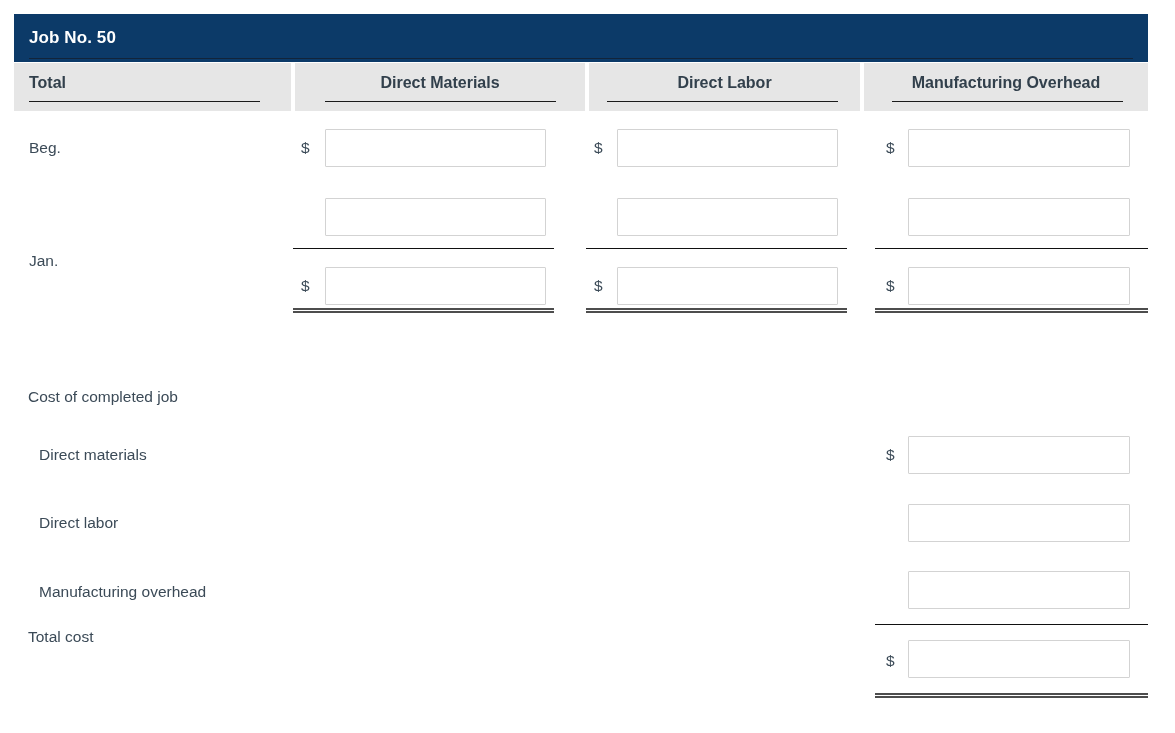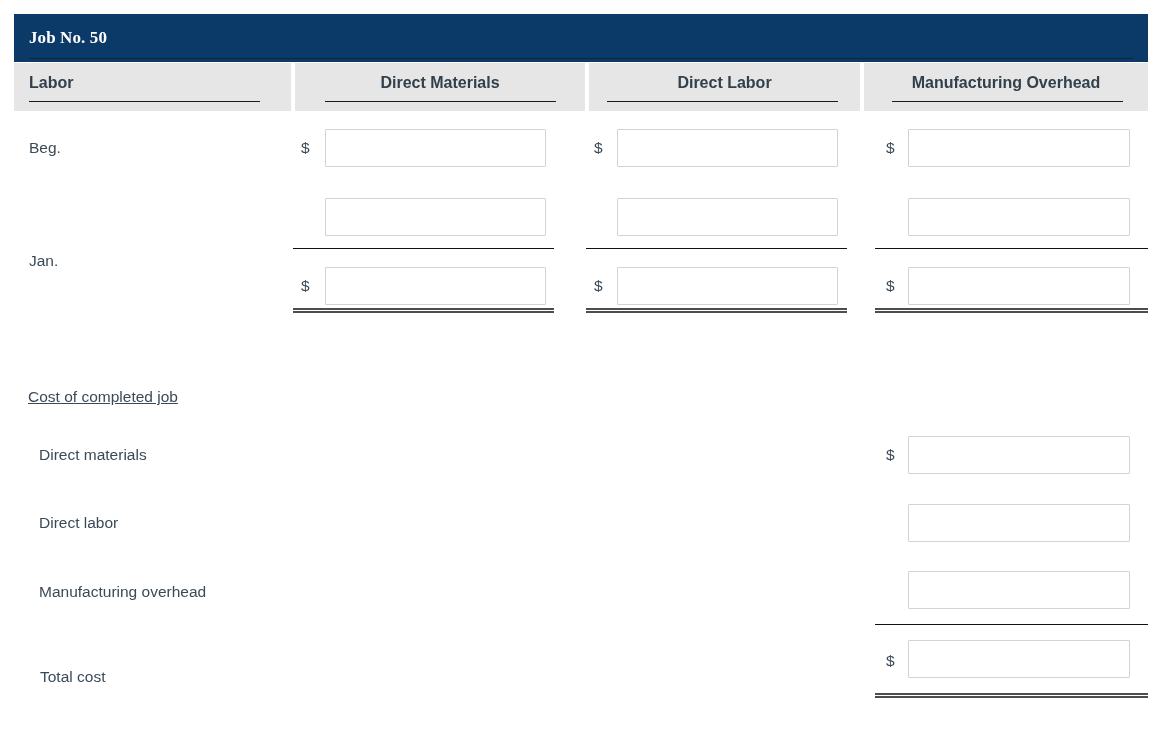--- a/index.html
+++ b/index.html
@@ -23,21 +23,20 @@
 
   
   .title-bar {
     position: absolute;
     left: 14px;
     top: 14px;
     width: 1134px;
     height: 48px;
     background: #0c3a68;
     box-sizing: border-box;
-    font-family: Liberation Serif, serif;
   }
   .title-bar .title-text {
     position: absolute;
     left: 15px;
     top: 14px;
     font-size: 17px;
     font-weight: bold;
     color: #ffffff;
     letter-spacing: 0.1px;
   }
@@ -166,21 +165,21 @@
 <div id="sheet">
 
   <div class="title-bar">
     <div class="title-text">Job No. 50</div>
     <div class="title-rule"></div>
   </div>
 
   <div class="head-band">
 
     <div class="head-cell left hc-date">
-      <div class="hc-label">Labor</div>
+      <div class="hc-label">Total</div>
       <div class="hc-rule"></div>
     </div>
 
     <div class="head-cell hc-dm">
       <div class="hc-label">Direct Materials</div>
       <div class="hc-rule"></div>
     </div>
 
     <div class="head-cell hc-dl">
       <div class="hc-label">Direct Labor</div>
@@ -221,33 +220,33 @@
   <div class="dollar col-dl-dollar" style="top:277px;">$</div>
   <input class="cell-input col-dl-input" style="top: 267px;" value="">
 
   <div class="dollar col-moh-dollar" style="top:277px;">$</div>
   <input class="cell-input col-moh-input" style="top: 267px;" value="">
 
   <div class="rule-double rule-dm" style="top:308px;"></div>
   <div class="rule-double rule-dl" style="top:308px;"></div>
   <div class="rule-double rule-moh" style="top:308px;"></div>
 
-  <div class="row-label" style="left:28px; top:388px;text-decoration:underline;">Cost of completed job</div>
+  <div class="row-label" style="left:28px; top:388px;">Cost of completed job</div>
 
   <div class="row-label" style="left:39px; top:446px;">Direct materials</div>
   <div class="dollar col-moh-dollar" style="top:446px;">$</div>
   <input class="cell-input col-moh-input" style="top: 436px;" value="">
 
   <div class="row-label" style="left:39px; top:514px;">Direct labor</div>
   <input class="cell-input col-moh-input" style="top: 504px;" value="">
 
   <div class="row-label" style="left:39px; top:583px;">Manufacturing overhead</div>
   <input class="cell-input col-moh-input" style="top: 571px;" value="">
 
   <div class="rule-single rule-moh" style="top:624px;"></div>
 
-  <div class="row-label" style="left:28px; top:668px;margin-left:12px;">Total cost</div>
+  <div class="row-label" style="left:28px; top:628px;">Total cost</div>
   <div class="dollar col-moh-dollar" style="top:652px;">$</div>
   <input class="cell-input col-moh-input" style="top: 640px;" value="">
 
   <div class="rule-double rule-moh" style="top:693px;"></div>
 
 </div>
 
 </body></html>

